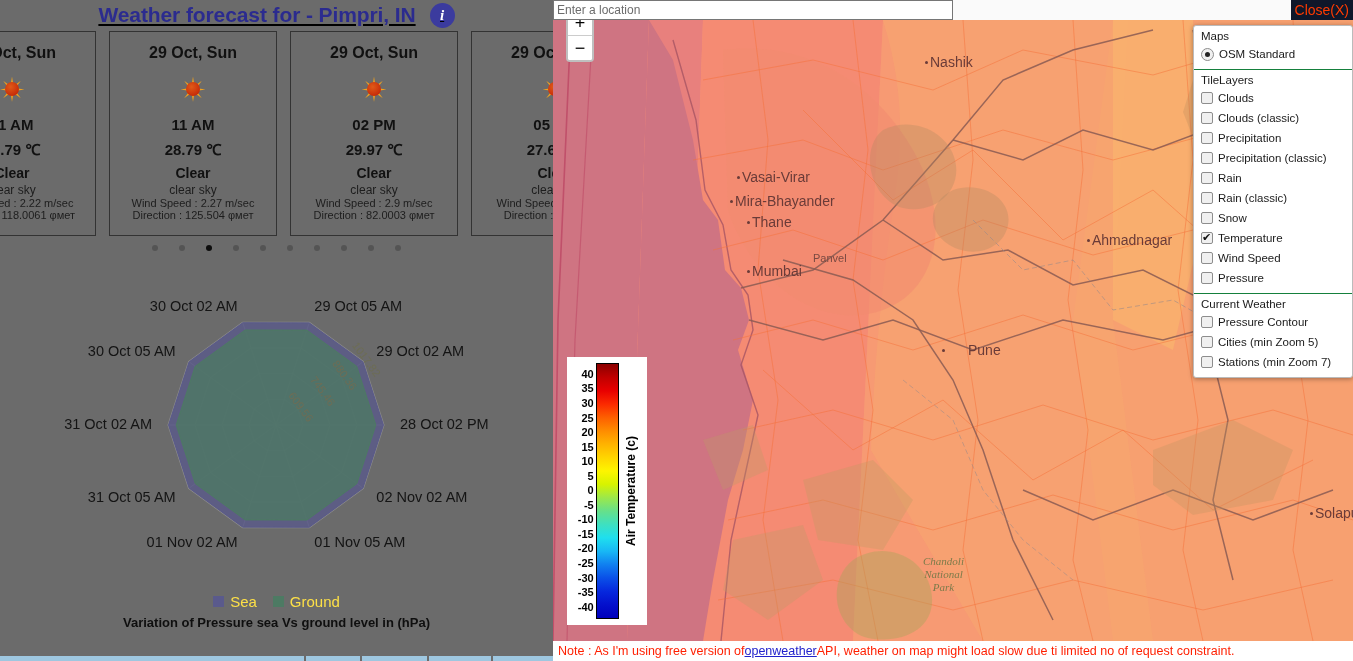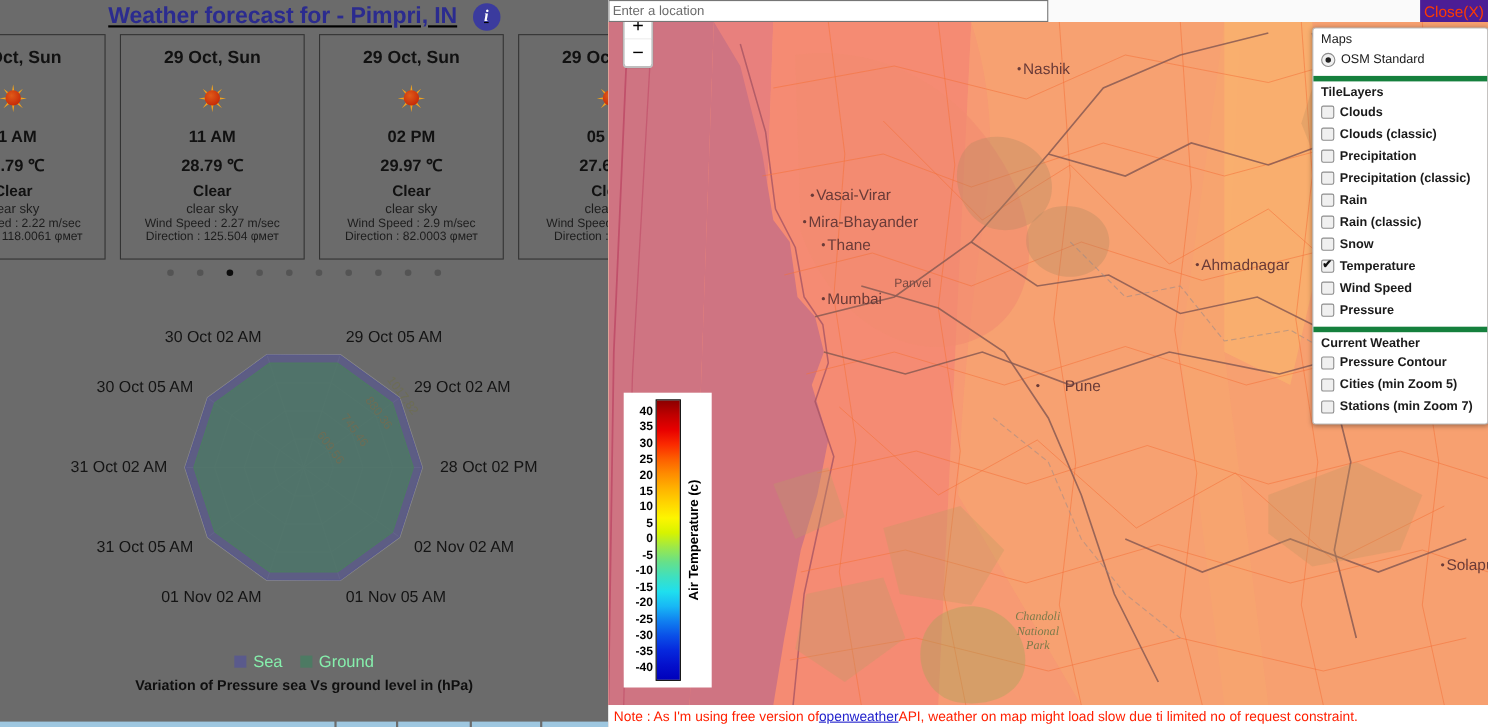--- a/index.html
+++ b/index.html
@@ -101,21 +101,21 @@
   
   #radar-wrap {
     position: absolute;
     left: 0; top: 285px;
     width: 553px; height: 376px;
   }
   #radar-svg { position: absolute; left: 0; top: 0; }
   #radar-legend {
     position: absolute; left: 0; top: 308px; width: 553px;
     display: flex; justify-content: center; align-items: center; gap: 16px;
-    font-size: 15px; color: #86efac;
+    font-size: 15px; color: #fde047;
   }
   .leg-item { display: flex; align-items: center; gap: 6px; }
   .leg-swatch { width: 11px; height: 11px; }
   #radar-caption {
     position: absolute; left: 0; top: 330px; width: 553px;
     text-align: center; font-size: 13px; font-weight: bold; color: #0f0f0f;
   }
 
   #bottom-strip {
     position: absolute; left: 0; bottom: 0; width: 553px; height: 5px;
@@ -147,21 +147,21 @@
     font-size: 12px;
     color: #222;
     padding: 0 3px;
     outline: none;
   }
   #location-input::placeholder { color: #6c6c6c; }
   #close-btn {
     position: absolute; right: 0; top: 0;
     height: 20px;
     padding: 1px 4px 0 4px;
-    background: #4c1d95;
+    background: #0f172a;
     color: #ff3b00;
     font-size: 14px;
     line-height: 18px;
     cursor: pointer;
     white-space: nowrap;
   }
 
   #map-canvas {
     position: absolute; left: 0; top: 20px;
     width: 800px; height: 621px;
@@ -216,21 +216,21 @@
     background: #fff;
     border: 1px solid #bbb;
     border-radius: 3px;
     box-shadow: 0 1px 5px rgba(0,0,0,0.35);
     font-size: 11.5px;
     color: #1a1a1a;
     z-index: 50;
     padding: 0;
   }
   .lp-section { padding: 4px 7px 5px 7px; }
-  .lp-section + .lp-section { border-top: 5px solid #15803d; font-weight: bold; }
+  .lp-section + .lp-section { border-top: 1px solid #15803d; }
   .lp-head { font-size: 11.5px; color: #1a1a1a; margin-bottom: 2px; }
   .lp-row { display: flex; align-items: center; gap: 5px; height: 20px; cursor: pointer; }
   .cb {
     width: 12px; height: 12px;
     border: 1px solid #8d8d8d;
     background: #f0f0f0;
     border-radius: 2px;
     position: relative;
     flex: 0 0 auto;
   }

